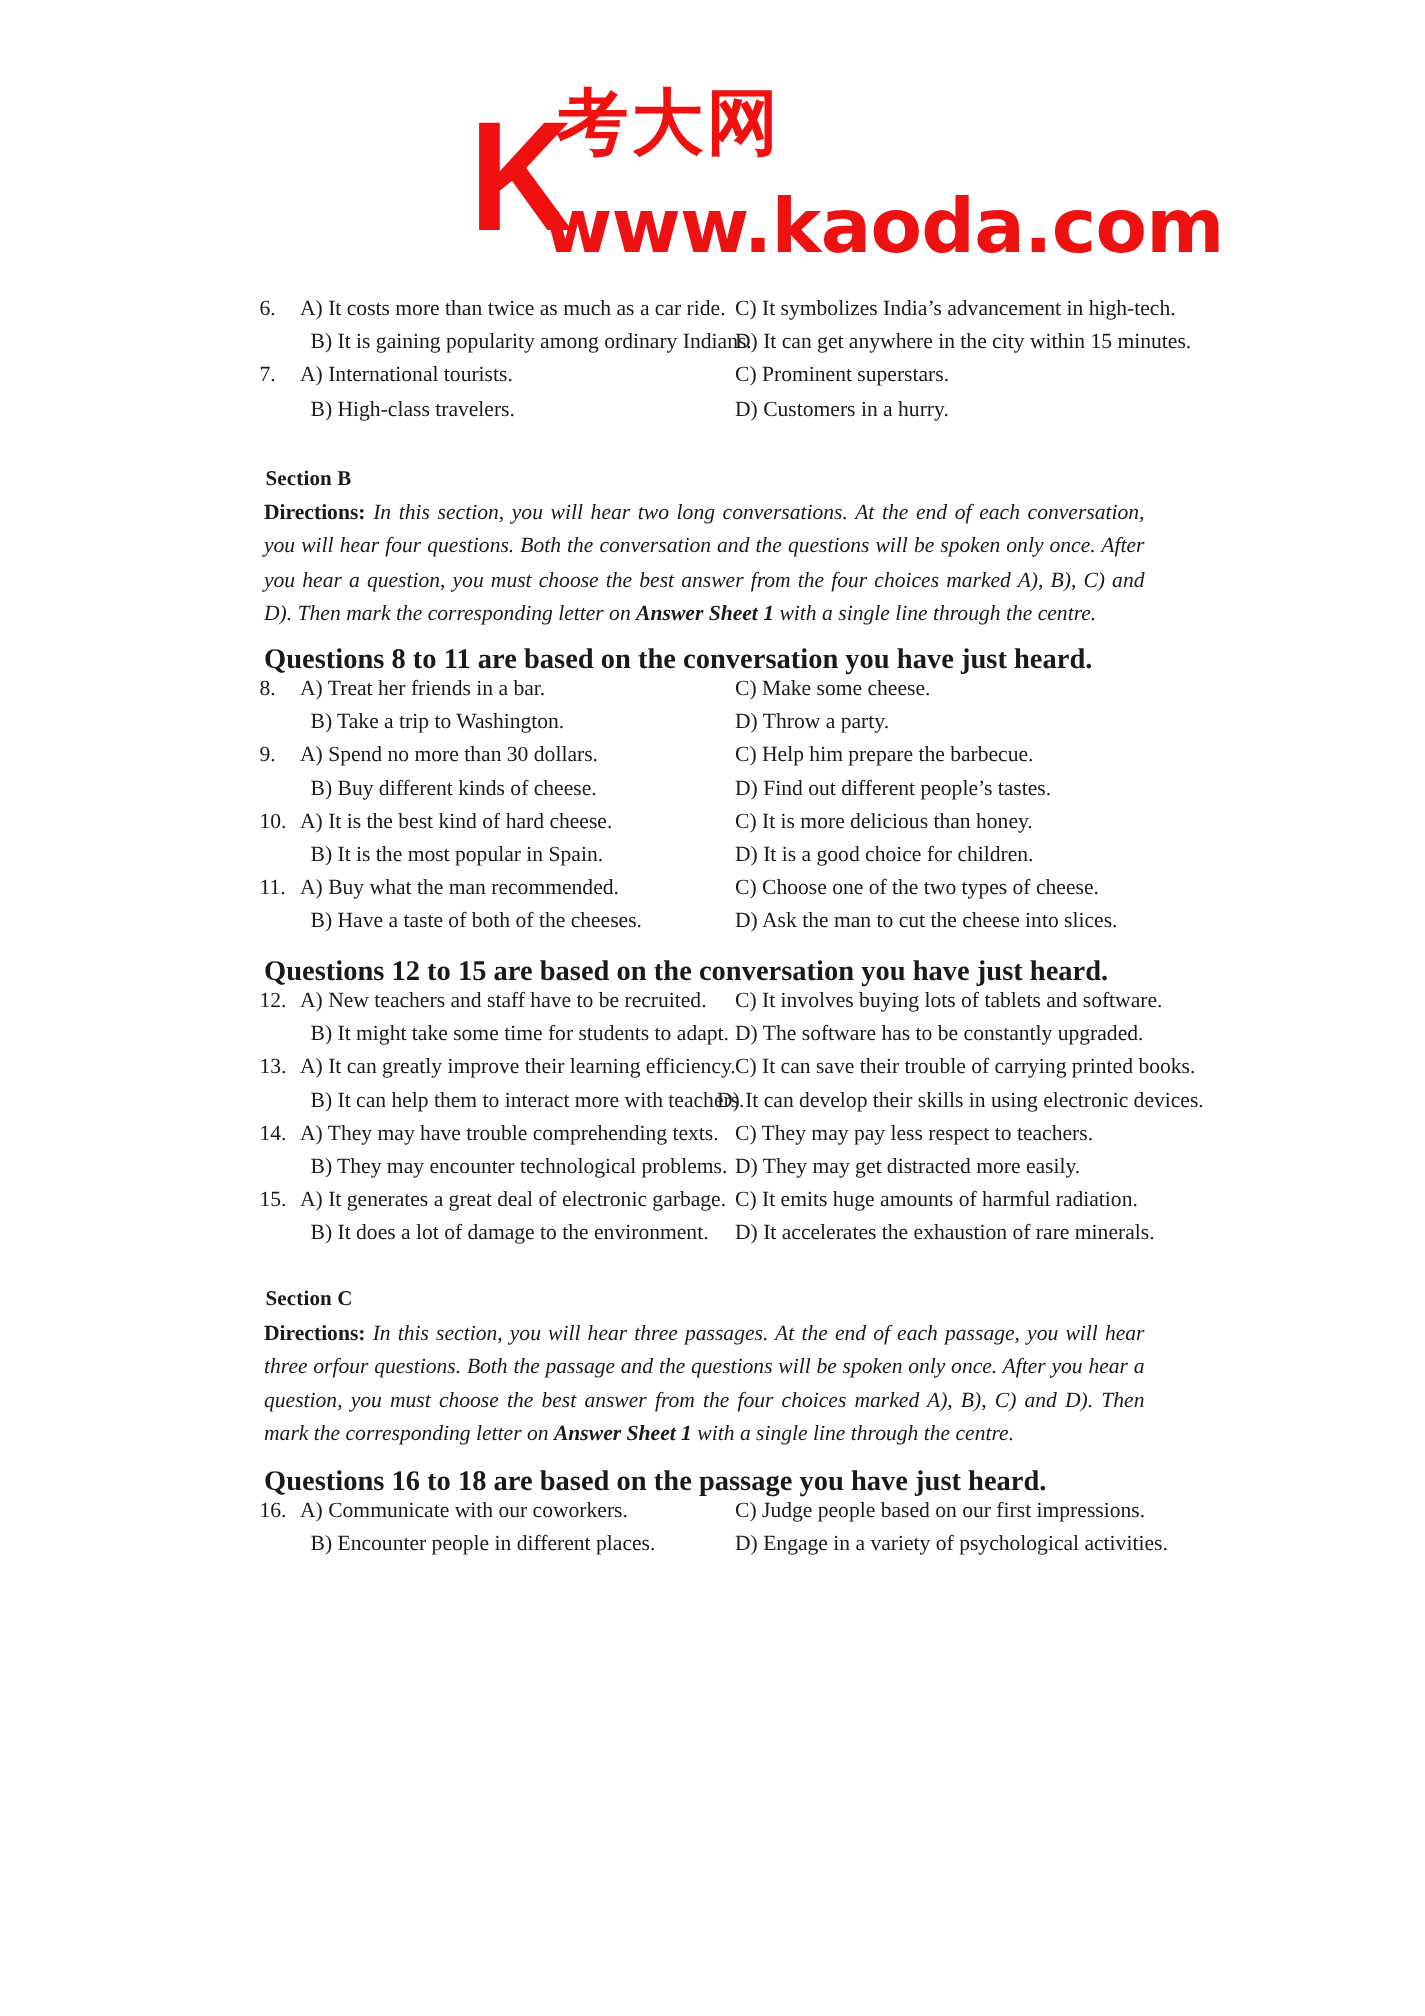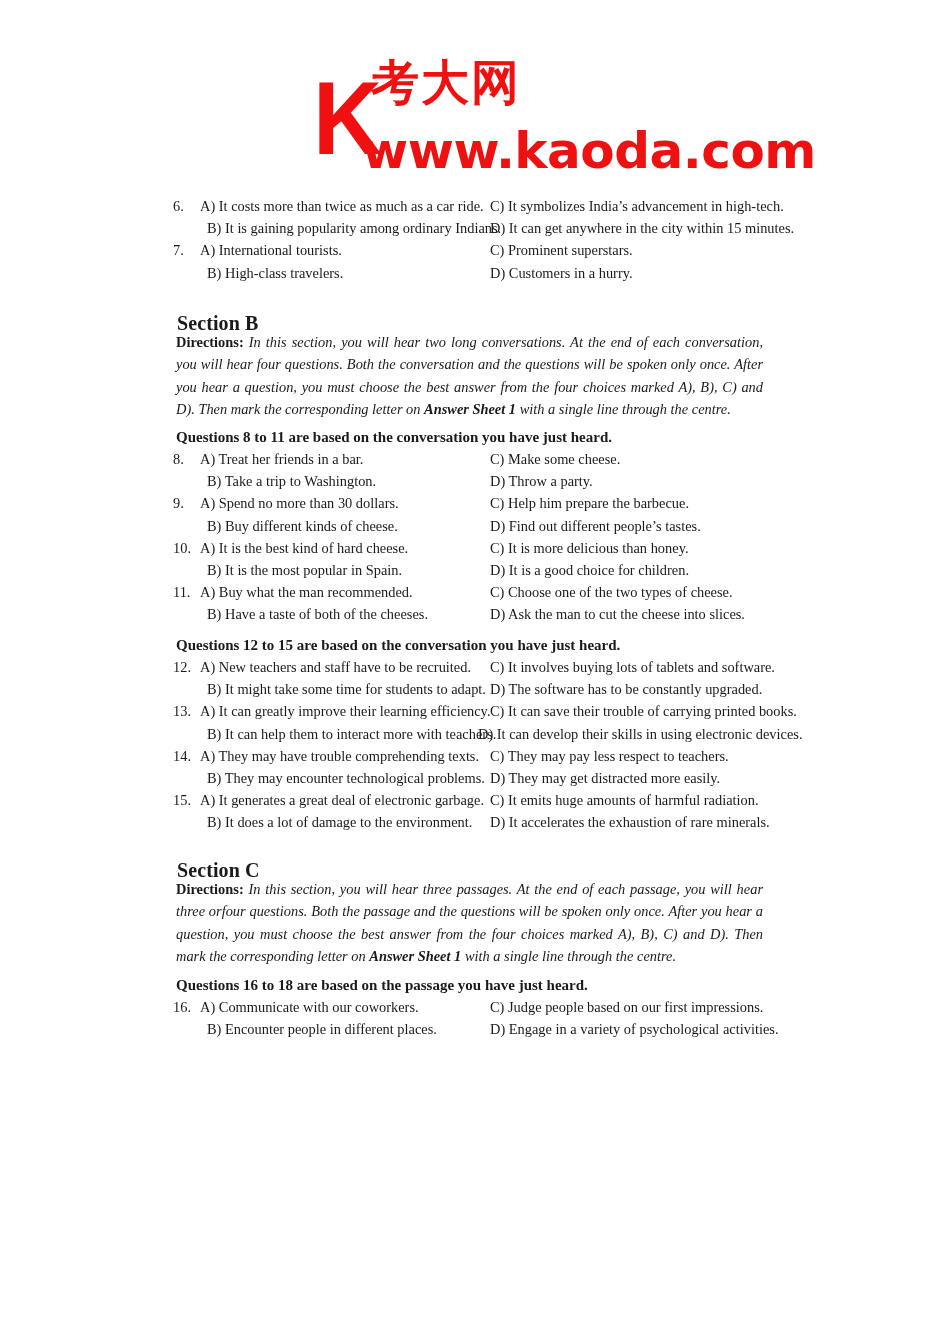--- a/index.html
+++ b/index.html
@@ -99,21 +99,21 @@
     position: absolute;
     top: 0px;
     left: 317px;
   }
   .opt-d.shift { left: 305px; }
 
   .section-head {
     position: absolute;
     left: 177px;
     font-weight: bold;
-    font-size: 20px;
+    font-size: 14px;
     letter-spacing: 0.1px;
   }
 
   .directions {
     position: absolute;
     left: 176px;
     width: 587px;
     font-size: 14.4px;
     line-height: 22.4px;
     text-align: justify;
@@ -125,21 +125,21 @@
     margin-top: 20px;
   }
   .directions .bi {
     font-weight: bold;
   }
 
   .qheading {
     position: absolute;
     left: 176px;
     font-weight: bold;
-    font-size: 15px;
+    font-size: 19px;
     white-space: nowrap;
   }
 </style>
 </head>
 <body>
 
 <div class="logo-block">
   <div class="logo-k">K</div>
   <div class="logo-cn">考大网</div>
   <div class="logo-url">www.kaoda.com</div>

